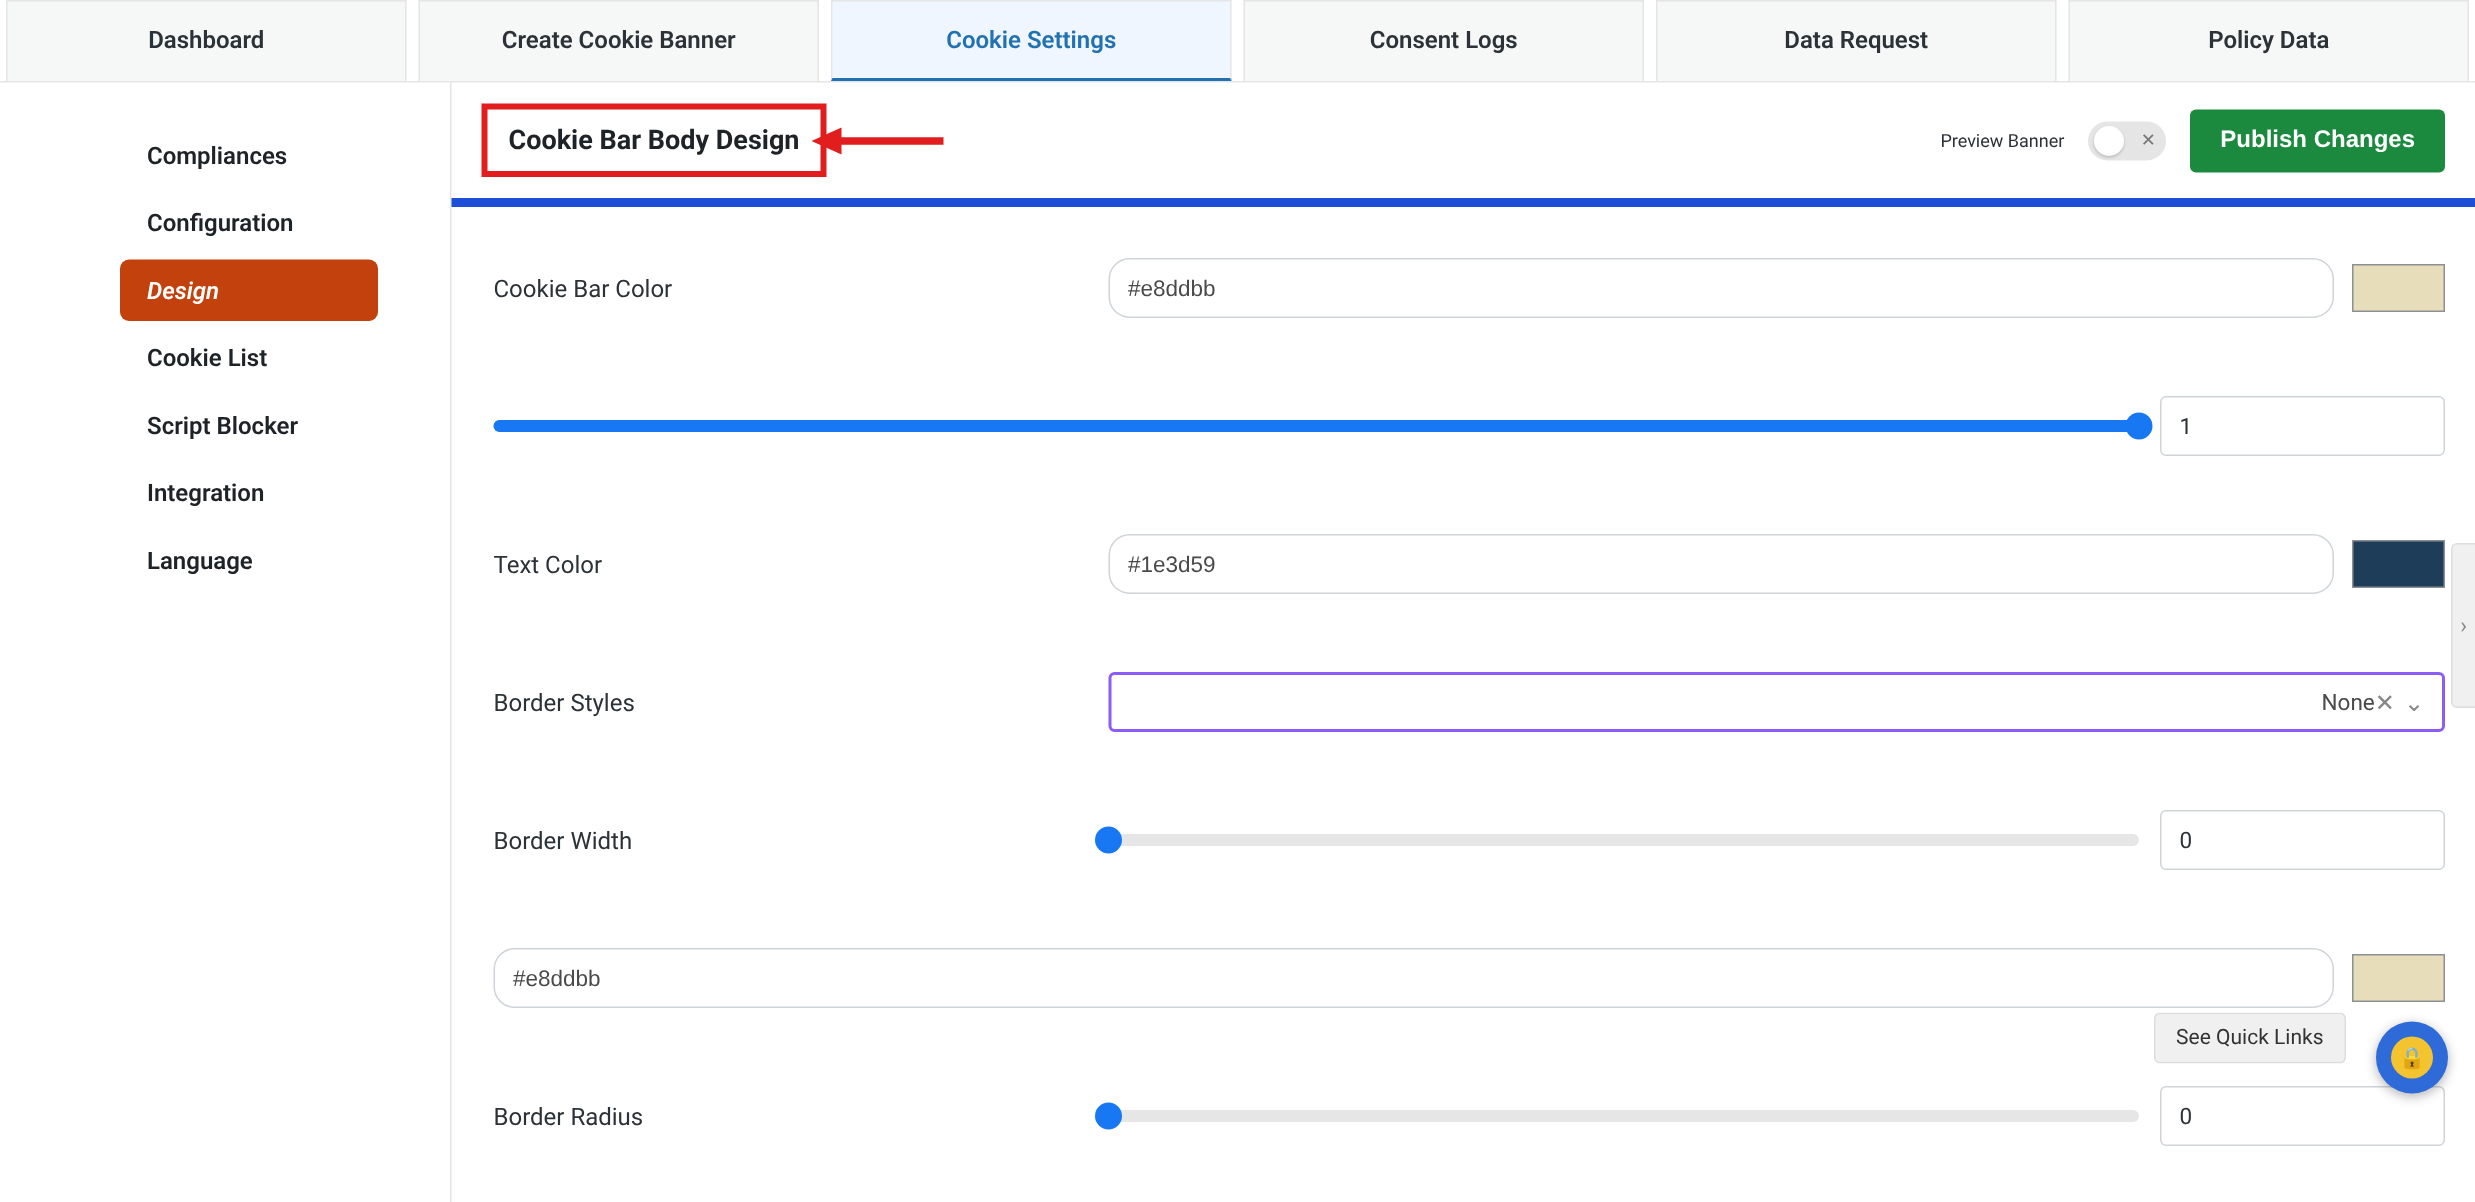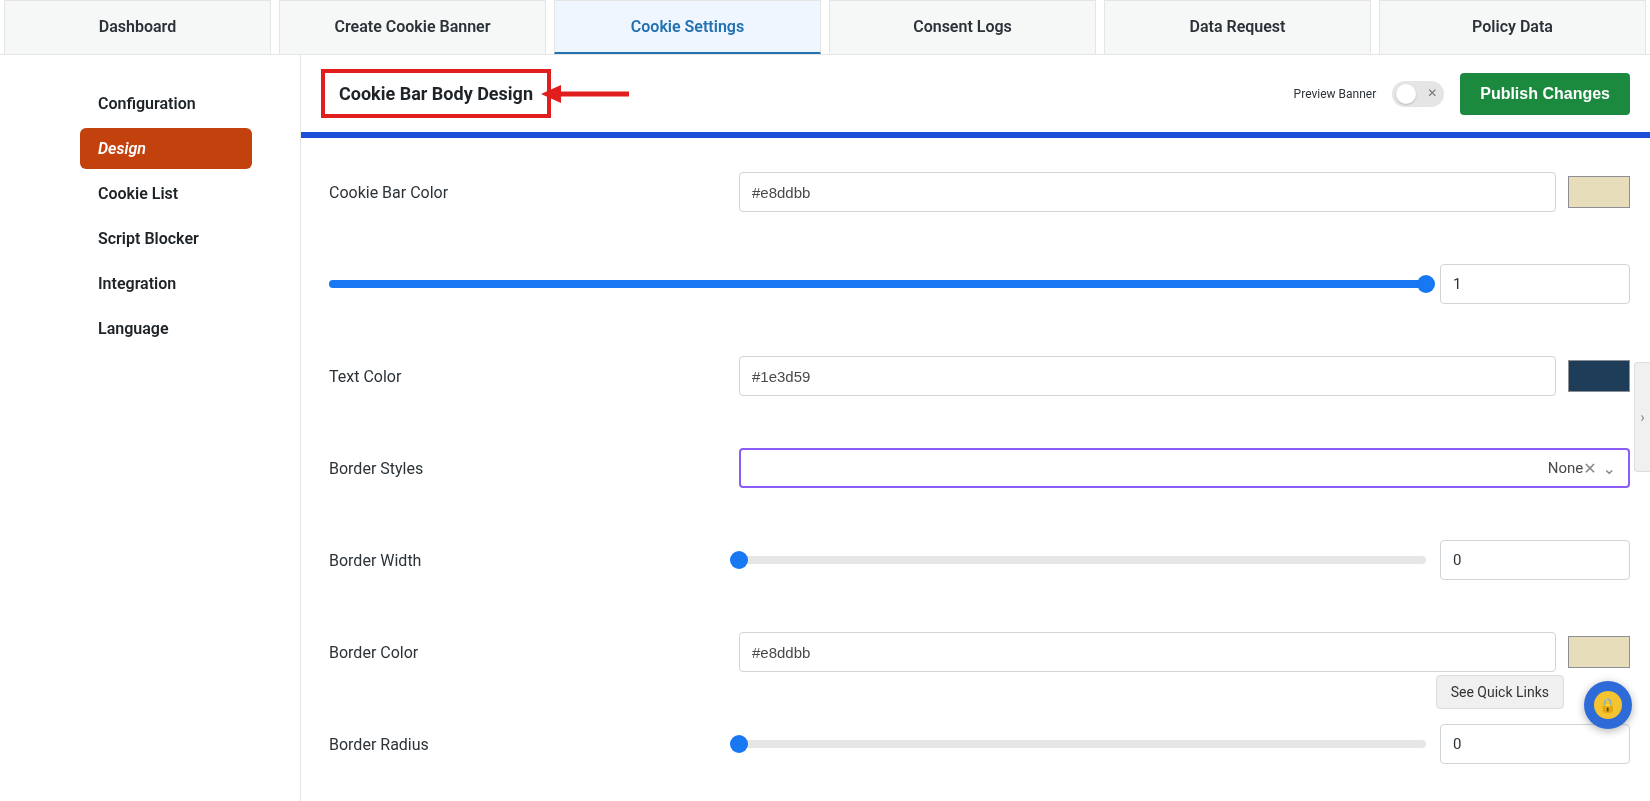--- a/index.html
+++ b/index.html
@@ -28,21 +28,21 @@
 .toggle { width: 52px; height: 26px; background:#e5e5e5; border-radius: 20px; position:relative; cursor:pointer; }
 .toggle .knob { position:absolute; width:20px; height:20px; background:#fff; border-radius:50%; top:3px; left:4px; box-shadow:0 1px 2px rgba(0,0,0,.2); }
 .toggle .x { position:absolute; right:7px; top:5px; font-size:12px; color:#777; }
 .publish { background:#1b8a3f; color:#fff; border:none; padding: 12px 20px; font-size:16px; font-weight:600; border-radius:4px; cursor:pointer; }
 
 .form { padding: 8px 20px 40px 28px; }
 .row { display:flex; align-items:center; padding: 26px 0; }
 .row .lbl { width: 410px; font-size: 16px; color:#2c3338; }
 .row .ctrl { flex:1; display:flex; align-items:center; gap: 12px; }
 
-input.txt { flex:1; height: 40px; border:1px solid #cfd4d9; border-radius:4px; padding: 0 12px; font-size:15px; color:#4a4a4a; }
+input.txt { flex:1; height: 40px; border:1px solid #cfd4d9; border-radius:14px; padding: 0 12px; font-size:15px; color:#4a4a4a; }
 .swatch { width: 62px; height: 32px; border:1px solid #8c8f94; background:#e8ddbb; cursor:pointer; }
 .swatch.dark { background:#1e3d59; }
 
 .slider-wrap { flex:1; display:flex; align-items:center; gap: 14px; }
 .slider { flex:1; position:relative; height: 20px; }
 .slider .track-bg { position:absolute; height:8px; width:100%; top:6px; background:#e6e6e6; border-radius:4px; }
 .slider .track-fill { position:absolute; height:8px; top:6px; background:#1877f2; border-radius:4px; }
 .slider .thumb { position:absolute; width:18px; height:18px; background:#1877f2; border-radius:50%; top:1px; transform:translateX(-50%);}  
 .numbox { width: 190px; height:40px; border:1px solid #cfd4d9; border-radius:4px; padding:0 12px; font-size:15px; display:flex; align-items:center; color:#2c3338; }
 
@@ -61,20 +61,21 @@
   <div class="tab">Dashboard</div>
   <div class="tab">Create Cookie Banner</div>
   <div class="tab active">Cookie Settings</div>
   <div class="tab">Consent Logs</div>
   <div class="tab">Data Request</div>
   <div class="tab">Policy Data</div>
 </div>
 
 <div class="wrap">
   <div class="sidebar">
+    <div class="side-item">Compliances</div>
     <div class="side-item">Configuration</div>
     <div class="side-item active">Design</div>
     <div class="side-item">Cookie List</div>
     <div class="side-item">Script Blocker</div>
     <div class="side-item">Integration</div>
     <div class="side-item">Language</div>
   </div>
 
   <div class="main">
     <div class="page-header">
@@ -151,21 +152,20 @@
               <div class="track-bg"></div>
               <div class="track-fill" style="width:0%"></div>
               <div class="thumb" style="left:0%"></div>
             </div>
             <div class="numbox">0</div>
           </div>
         </div>
       </div>
 
       <div class="row">
-        <div class="lbl">Border Color</div>
         <div class="ctrl">
           <input class="txt" value="#e8ddbb" style="">
           <div class="swatch"></div>
         </div>
       </div>
 
       <div class="row">
         <div class="lbl">Border Radius</div>
         <div class="ctrl">
           <div class="slider-wrap">

